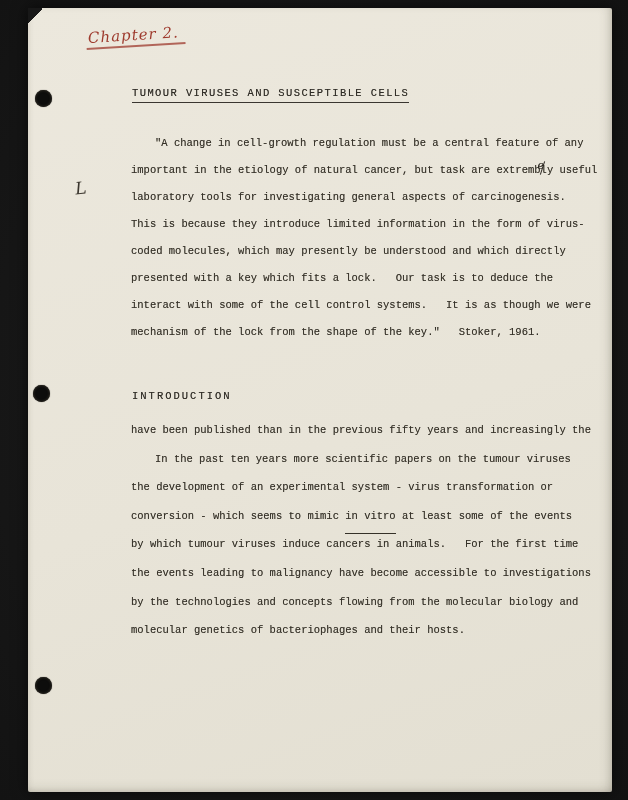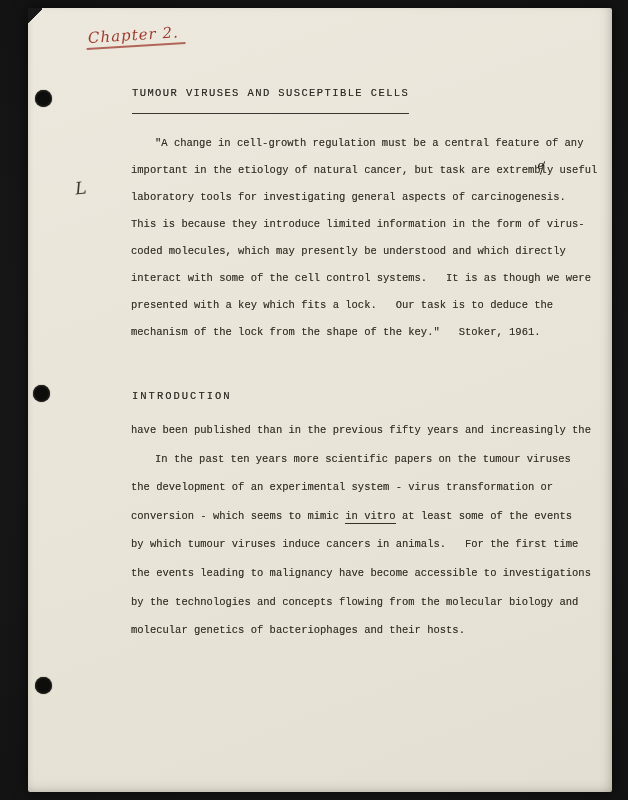--- a/index.html
+++ b/index.html
@@ -70,21 +70,21 @@
   }
 
   .doc-title {
     position: absolute;
     left: 104px;
     top: 79px;
     font-size: 10.5px;
     letter-spacing: 1.4px;
     color: #2e2b25;
     border-bottom: 1px solid #3a3630;
-    padding-bottom: 14px;
+    padding-bottom: 3px;
     white-space: pre;
     text-shadow: 0 0 0.5px rgba(46,43,37,0.55);
   }
   .body-text {
     position: absolute;
     left: 103px;
     font-size: 10.5px;
     color: #353128;
     text-shadow: 0 0 0.5px rgba(53,49,40,0.5);
   }
@@ -116,21 +116,21 @@
   }
   .ins-slash {
     position: absolute;
     top: -3px;
     left: 1px;
     width: 1.3px;
     height: 14px;
     background: #2c2822;
     transform: rotate(18deg);
   }
-  .vitro { border-bottom: 1px solid #353128; padding-bottom: 1px; }
+  .vitro { border-bottom: 1px solid #353128; padding-bottom: 11px; }
 </style>
 </head>
 <body>
 
 <div class="stage">
   <div class="paper">
     <div class="corner-notch"></div>
 
     <div class="hole h1"></div>
     <div class="hole h2"></div>
@@ -140,22 +140,22 @@
     <div class="margin-mark handwriting">L</div>
 
     <div class="doc-title">TUMOUR VIRUSES AND SUSCEPTIBLE CELLS</div>
 
     <div class="body-text quote-block">
       <div class="line indent">"A change in cell-growth regulation must be a central feature of any</div>
       <div class="line"><span>important in the etiology of natural cancer, but task are extremb</span><span class="corr-wrap"><span class="ins-e handwriting">e</span><span class="ins-slash"></span><span>ly</span></span><span> useful</span></div>
       <div class="line">laboratory tools for investigating general aspects of carcinogenesis.</div>
       <div class="line">This is because they introduce limited information in the form of virus-</div>
       <div class="line">coded molecules, which may presently be understood and which directly</div>
+      <div class="line">presented with a key which fits a lock.   Our task is to deduce the</div>
       <div class="line">interact with some of the cell control systems.   It is as though we were</div>
-      <div class="line">presented with a key which fits a lock.   Our task is to deduce the</div>
       <div class="line">mechanism of the lock from the shape of the key."   Stoker, 1961.</div>
     </div>
 
     <div class="intro-heading">INTRODUCTION</div>
 
     <div class="body-text intro-block">
       <div class="line">have been published than in the previous fifty years and increasingly the</div>
       <div class="line indent">In the past ten years more scientific papers on the tumour viruses</div>
       <div class="line">the development of an experimental system - virus transformation or</div>
       <div class="line"><span>conversion - which seems to mimic </span><span class="vitro">in vitro</span><span> at least some of the events</span></div>

